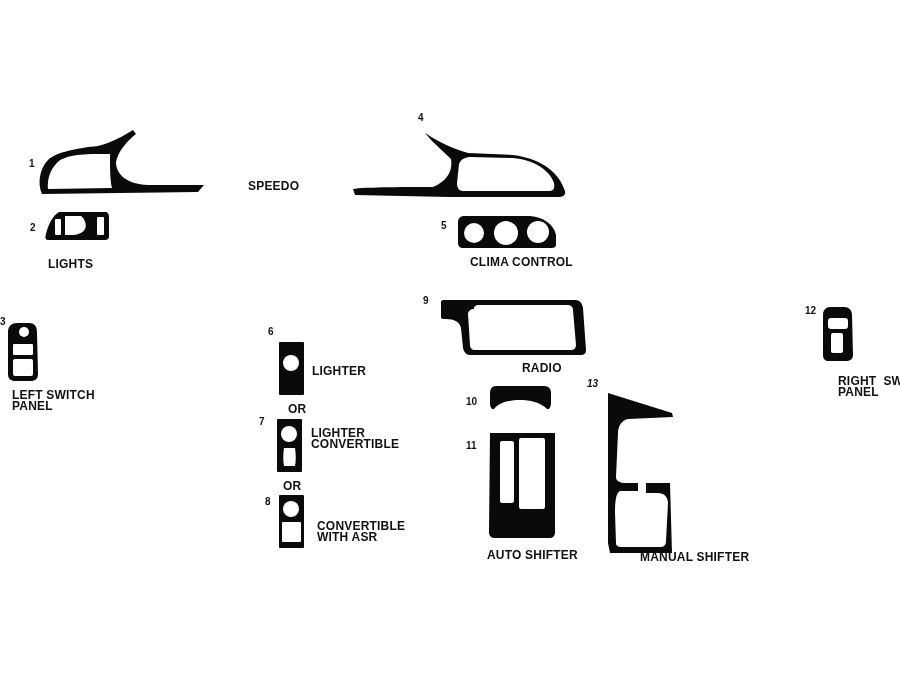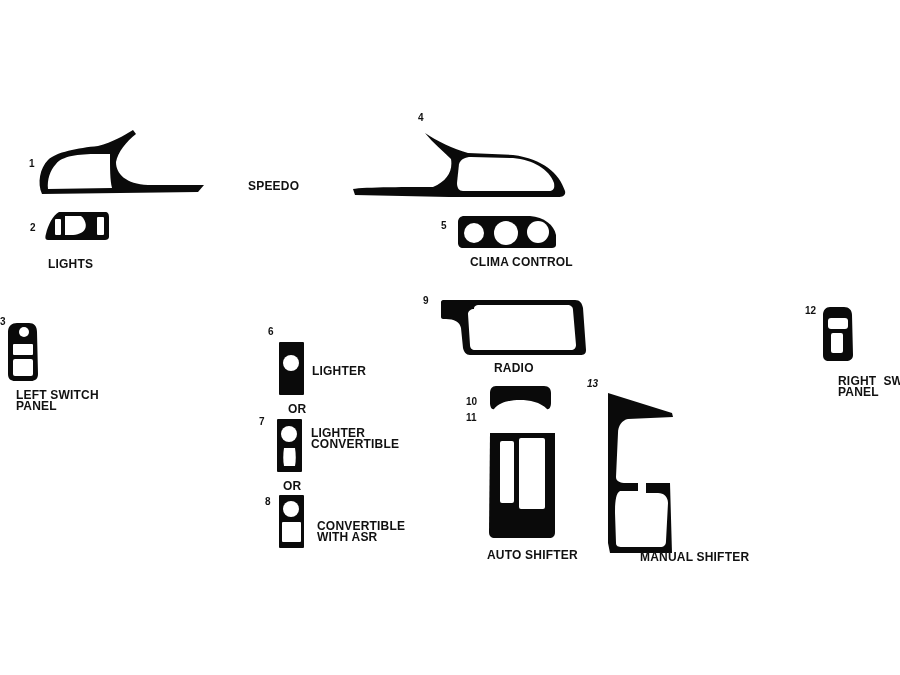--- a/index.html
+++ b/index.html
@@ -31,21 +31,21 @@
 </svg>
 <span class="lbl" style="left:48px;top:248px;margin-top:11px;">LIGHTS</span>
 
 <span class="num" style="left:0px;top:316px;">3</span>
 <svg class="part" style="left:7px;top:322px;" width="32" height="60" viewBox="0 0 32 60">
   <path class="blk" d="M10,1 L22,1 C27,1 30,4 30,10 L31,52 C31,57 28,59 24,59 L8,59 C4,59 1,57 1,52 L1,10 C1,4 5,1 10,1 Z"></path>
   <circle class="wht" cx="17" cy="10" r="5"></circle>
   <rect class="wht" x="6" y="22" width="20" height="11" rx="1"></rect>
   <rect class="wht" x="6" y="37" width="20" height="17" rx="2"></rect>
 </svg>
-<span class="lbl" style="left:16px;top:390px;">LEFT SWITCH
+<span class="lbl" style="left:1px;top:390px;padding-left:11px;">LEFT SWITCH
 PANEL</span>
 
 <span class="num" style="left:418px;top:112px;">4</span>
 <svg class="part" style="left:353px;top:131px;" width="214" height="68" viewBox="0 0 214 68">
   <path class="blk" d="M72,2 C84,10 100,18 115,22 L160,24 C190,28 206,42 212,60 C213,64 210,66 205,66 L96,66 L2,64 L0,58 C10,56 60,56 80,56 C94,50 100,40 98,28 C90,20 80,12 72,2 Z"></path>
   <path class="wht" d="M106,33 C108,28 112,26 118,26 L160,27 C180,29 196,38 201,52 C202,58 200,60 196,60 L110,60 C106,60 104,57 104,52 Z"></path>
 </svg>
 
 <span class="num" style="left:441px;top:220px;">5</span>
 <svg class="part" style="left:458px;top:215px;" width="100" height="34" viewBox="0 0 100 34">
@@ -83,28 +83,28 @@
   <rect class="wht" x="3" y="27" width="19" height="20" rx="1"></rect>
 </svg>
 <span class="lbl" style="left:317px;top:521px;">CONVERTIBLE
 WITH ASR</span>
 
 <span class="num" style="left:423px;top:295px;">9</span>
 <svg class="part" style="left:441px;top:300px;" width="146" height="56" viewBox="0 0 146 56">
   <path class="blk" d="M2,0 L134,0 C139,0 141,3 142,8 L145,50 C145,54 143,55 139,55 L29,55 C25,55 23,52 22,48 L20,28 C19,22 13,19 5,19 L2,19 C1,19 0,18 0,17 L0,2 C0,1 1,0 2,0 Z"></path>
   <path class="wht" d="M33,9 C33,6 35,5 38,5 L126,5 C130,5 132,7 132,10 L135,45 C135,48 133,50 130,50 L34,50 C31,50 29,48 29,45 L27,14 C27,11 30,9 33,9 Z"></path>
 </svg>
-<span class="lbl" style="left:494px;top:363px;">RADIO</span>
+<span class="lbl" style="left:522px;top:363px;">RADIO</span>
 
 <span class="num" style="left:466px;top:396px;">10</span>
 <svg class="part" style="left:490px;top:385px;" width="62" height="25" viewBox="0 0 62 25">
   <path class="blk" d="M6,1 L54,1 C59,1 61,4 61,8 L61,18 C61,22 59,25 57,24 C50,17 40,15 30,15 C20,15 10,17 4,24 C2,25 0,22 0,18 L0,8 C0,4 2,1 6,1 Z"></path>
 </svg>
 
-<span class="num" style="left:466px;top:412px;">11</span>
+<span class="num" style="left:466px;top:440px;">11</span>
 <svg class="part" style="left:489px;top:432px;" width="68" height="108" viewBox="0 0 68 108">
   <path class="blk" d="M1,1 L66,1 L66,100 C66,104 64,106 60,106 L6,106 C2,106 0,104 0,100 Z"></path>
   <rect class="wht" x="11" y="9" width="14" height="62" rx="2"></rect>
   <rect class="wht" x="30" y="6" width="26" height="71" rx="2"></rect>
 </svg>
 <span class="lbl" style="left:487px;top:550px;">AUTO SHIFTER</span>
 
 <span class="num" style="left:805px;top:305px;">12</span>
 <svg class="part" style="left:822px;top:306px;" width="32" height="56" viewBox="0 0 32 56">
   <path class="blk" d="M8,1 L22,1 C27,1 30,4 30,9 L31,49 C31,53 28,55 24,55 L7,55 C3,55 1,53 1,49 L1,9 C1,4 4,1 8,1 Z"></path>

